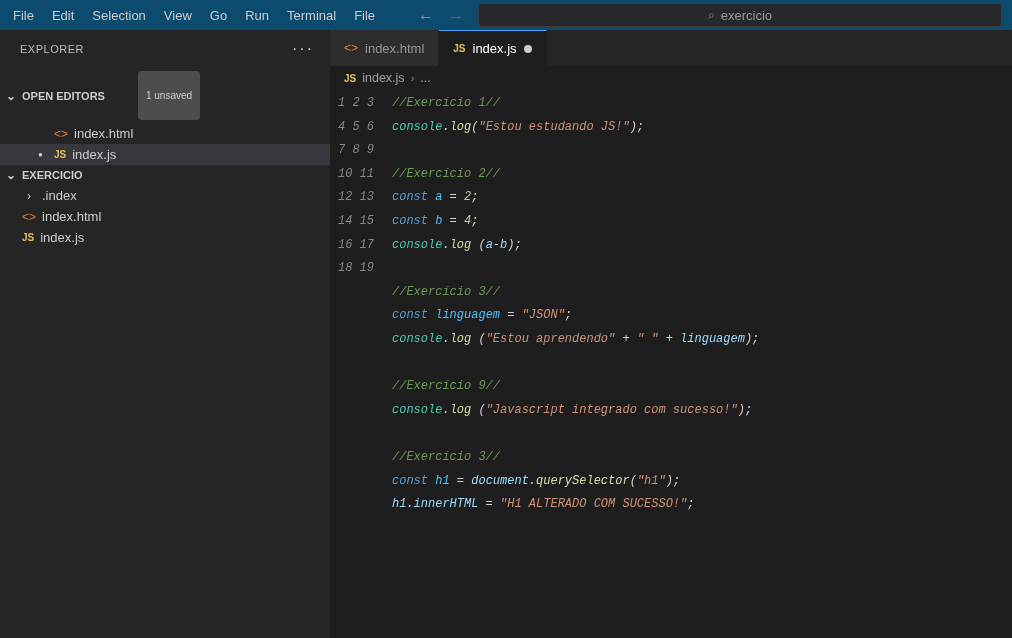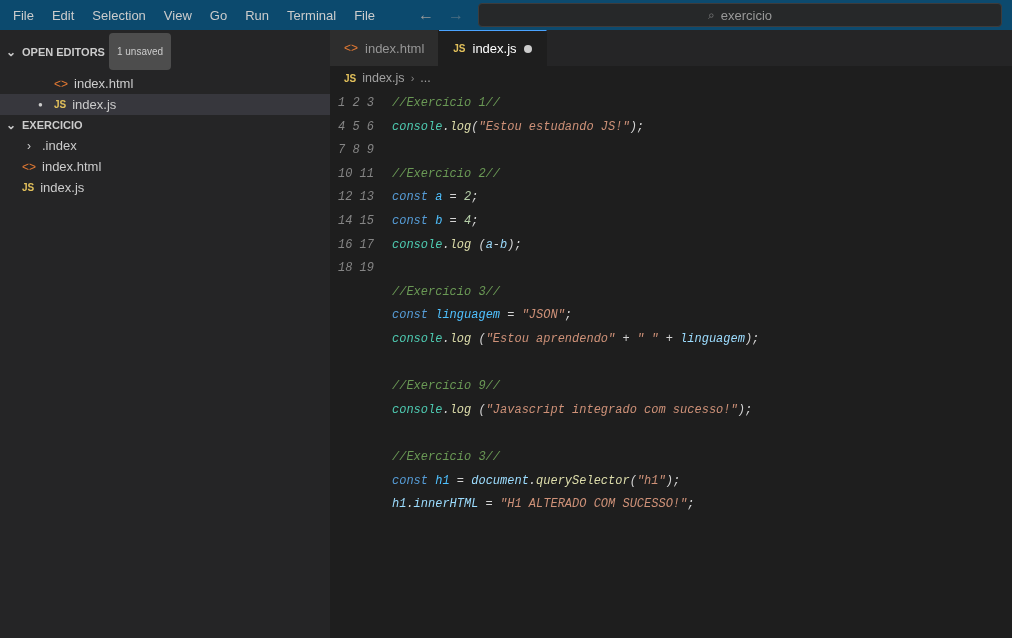--- a/index.html
+++ b/index.html
@@ -67,23 +67,24 @@
   font-size:11px;
   font-weight:700;
   color:#ccc;
   cursor:pointer;
 }
 .chevron { width:14px; text-align:center; font-size:12px;}
 .badge {
   background:#4d4d4d;
   color:#ccc;
   border-radius:4px;
-  padding:13px 8px;
+  padding:19px 8px;
   font-size:10px;
   font-weight:400;
+  margin-left:29px;
 }
 .tree-item {
   display:flex;
   align-items:center;
   gap:6px;
   padding:3px 0 3px 38px;
   cursor:pointer;
   color:#ccc;
 }
 .tree-item.indent1 { padding-left:22px; }
@@ -155,20 +156,24 @@
   </div>
   <div class="search-box">
     <span class="search-icon">⌕</span>
     <span>exercicio</span>
   </div>
 </div>
 
 <div class="content">
 
   <div class="sidebar">
+    <div class="explorer-header">
+      <span>EXPLORER</span>
+      <span class="dots">···</span>
+    </div>
 
     <div class="section-header">
       <span class="chevron">⌄</span>
       <span>OPEN EDITORS</span>
       <span class="badge">1 unsaved</span>
     </div>
 
     <div class="tree-item">
       <span class="spacer"></span>
       <span class="icon-html">&lt;&gt;</span>

